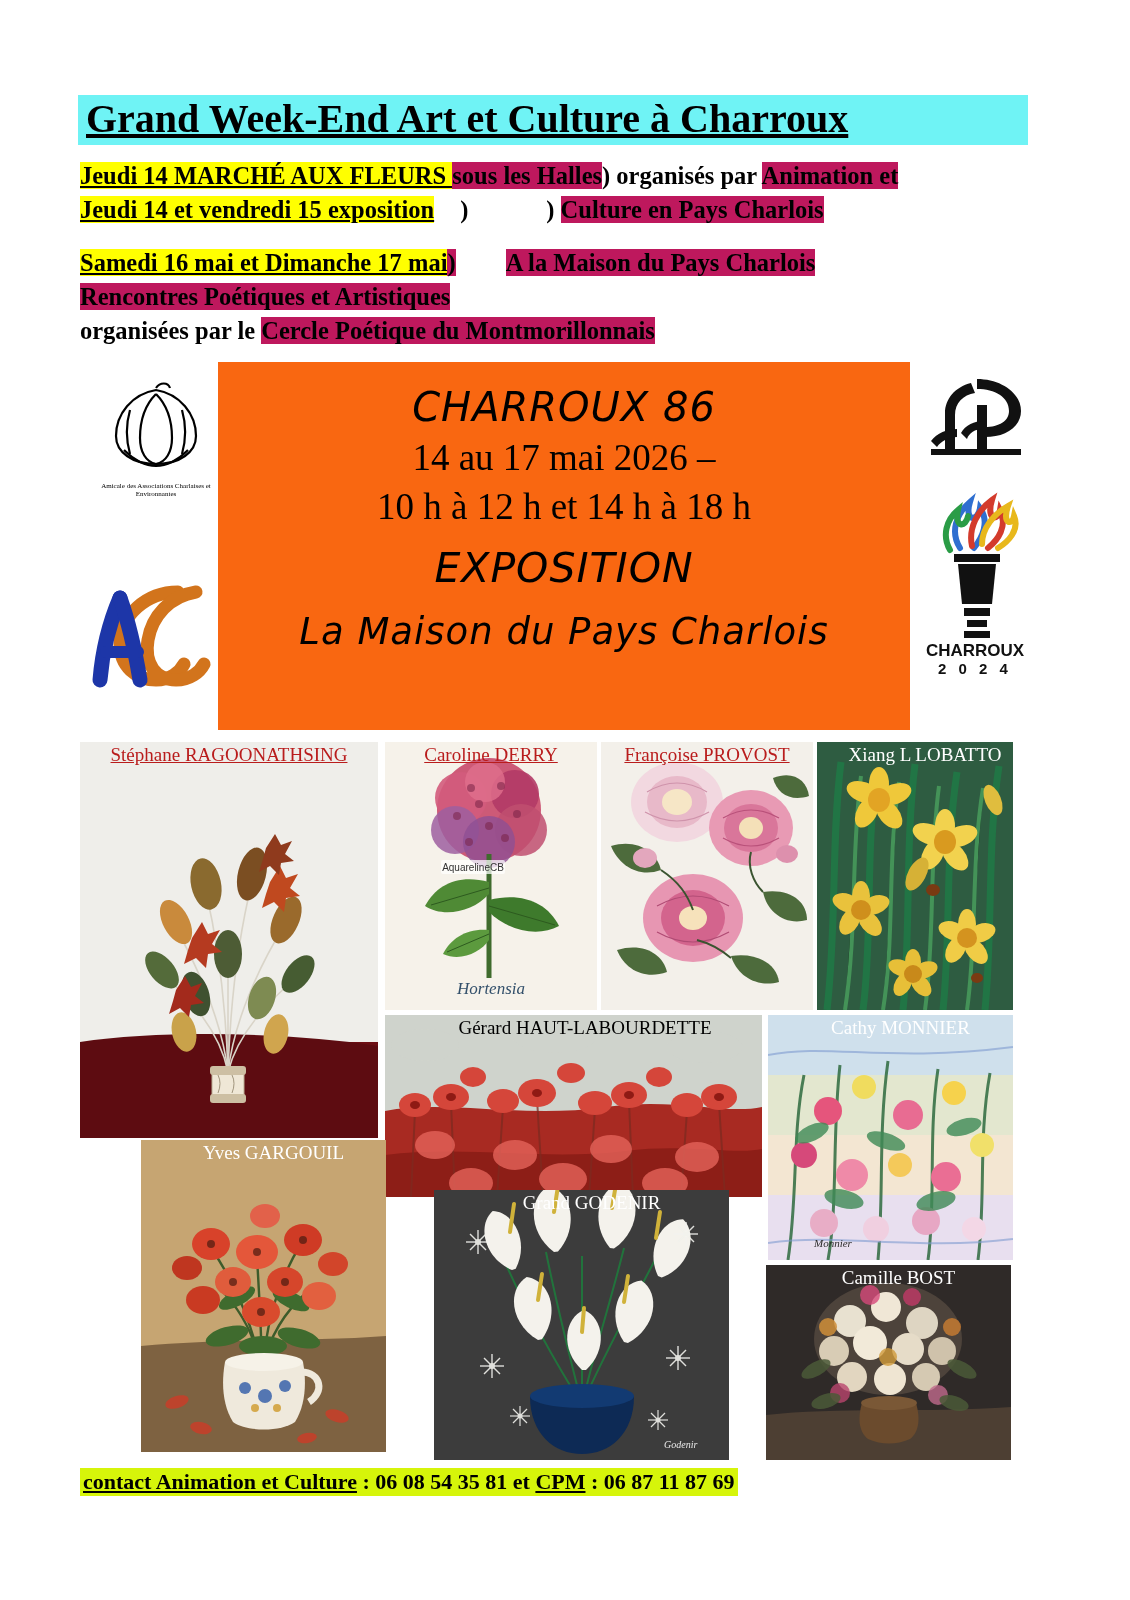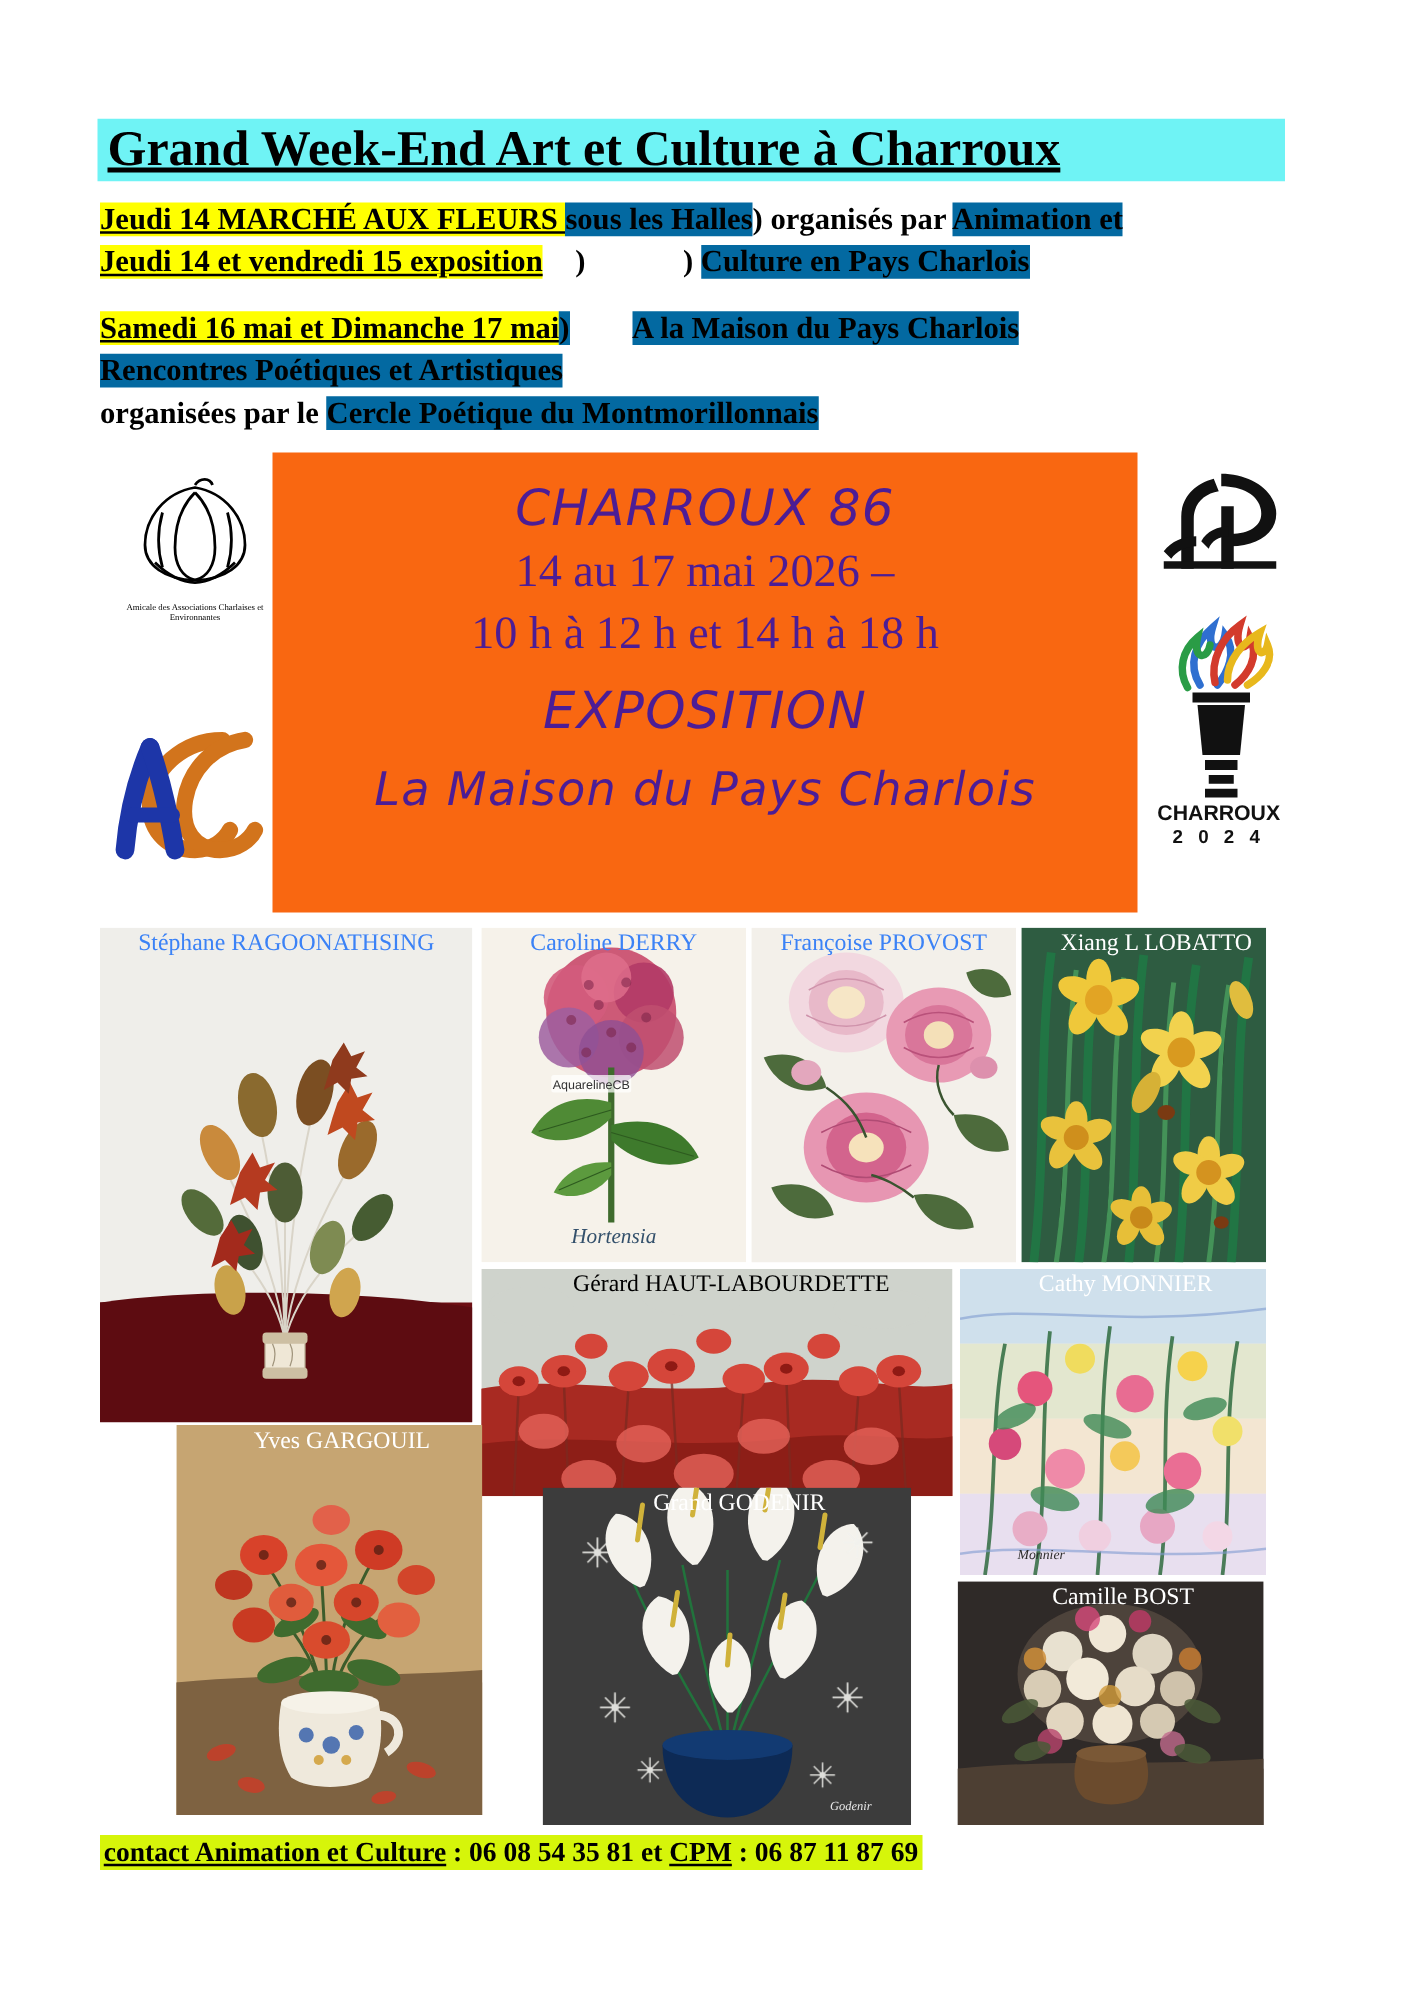--- a/index.html
+++ b/index.html
@@ -48,40 +48,40 @@
     left: 80px;
     top: 160px;
     width: 980px;
     font-family: "Liberation Serif", serif;
     font-weight: bold;
     font-size: 24.5px;
     color: #000;
     line-height: 1.32;
   }
   .infoblock .row { white-space: nowrap; margin-bottom: 2px; }
-  .hl-y  { background: #0369a1; }
+  .hl-y  { background: #be185d; }
   .hl-y-u { background: #ffff00; text-decoration: underline; }
   .sp-gap { display: inline-block; width: 26px; }
   .sp-gap2 { display: inline-block; width: 78px; }
   .sp-gap3 { display: inline-block; width: 50px; }
 
   .infoblock .grp2 { margin-top: 20px; }
 
   
   .orange {
     position: absolute;
     left: 218px;
     top: 362px;
     width: 692px;
     height: 368px;
     background: #f96711;
   }
   .orange .line {
     text-align: center;
-    color: #4c1d95;
+    color: #000000;
     white-space: nowrap;
   }
   .ln1 {
     font-family: "DejaVu Sans", sans-serif;
     font-size: 40px;
     letter-spacing: 1px;
     margin-top: 22px;
     font-style: italic;
   }
   .ln2, .ln3 {
@@ -132,21 +132,21 @@
     top: 2px;
     left: 0;
     width: 100%;
     text-align: center;
     font-family: "Liberation Serif", serif;
     font-size: 19px;
     z-index: 5;
     white-space: nowrap;
     pointer-events: none;
   }
-  .cap-dark { color: #3b82f6; }
+  .cap-dark { color: #b91c1c; text-decoration: underline; }
   .cap-white { color: #ffffff; padding-left: 10px; }
   .cap-black { color: #000000; }
 
   
   #art-ragoonathsing { left: 80px;  top: 742px;  width: 298px; height: 396px; }
   #art-derry         { left: 385px; top: 742px;  width: 212px; height: 268px; }
   #art-provost       { left: 601px; top: 742px;  width: 212px; height: 345px; }
   #art-lobatto       { left: 817px; top: 742px;  width: 196px; height: 268px; }
   #art-haut          { left: 385px; top: 1015px; width: 400px; height: 182px; }
   #art-monnier       { left: 768px; top: 1015px; width: 245px; height: 245px; }

